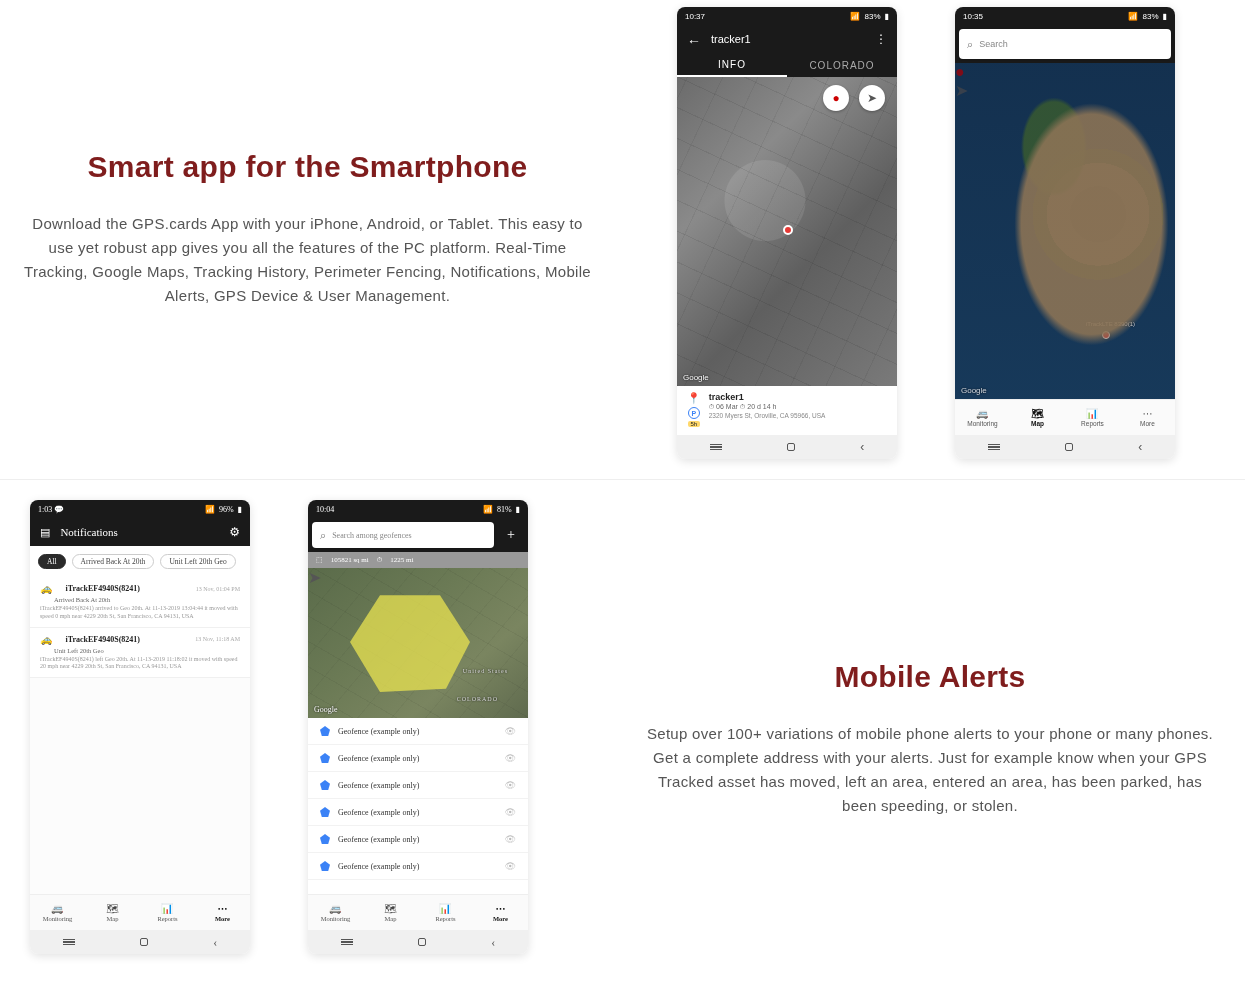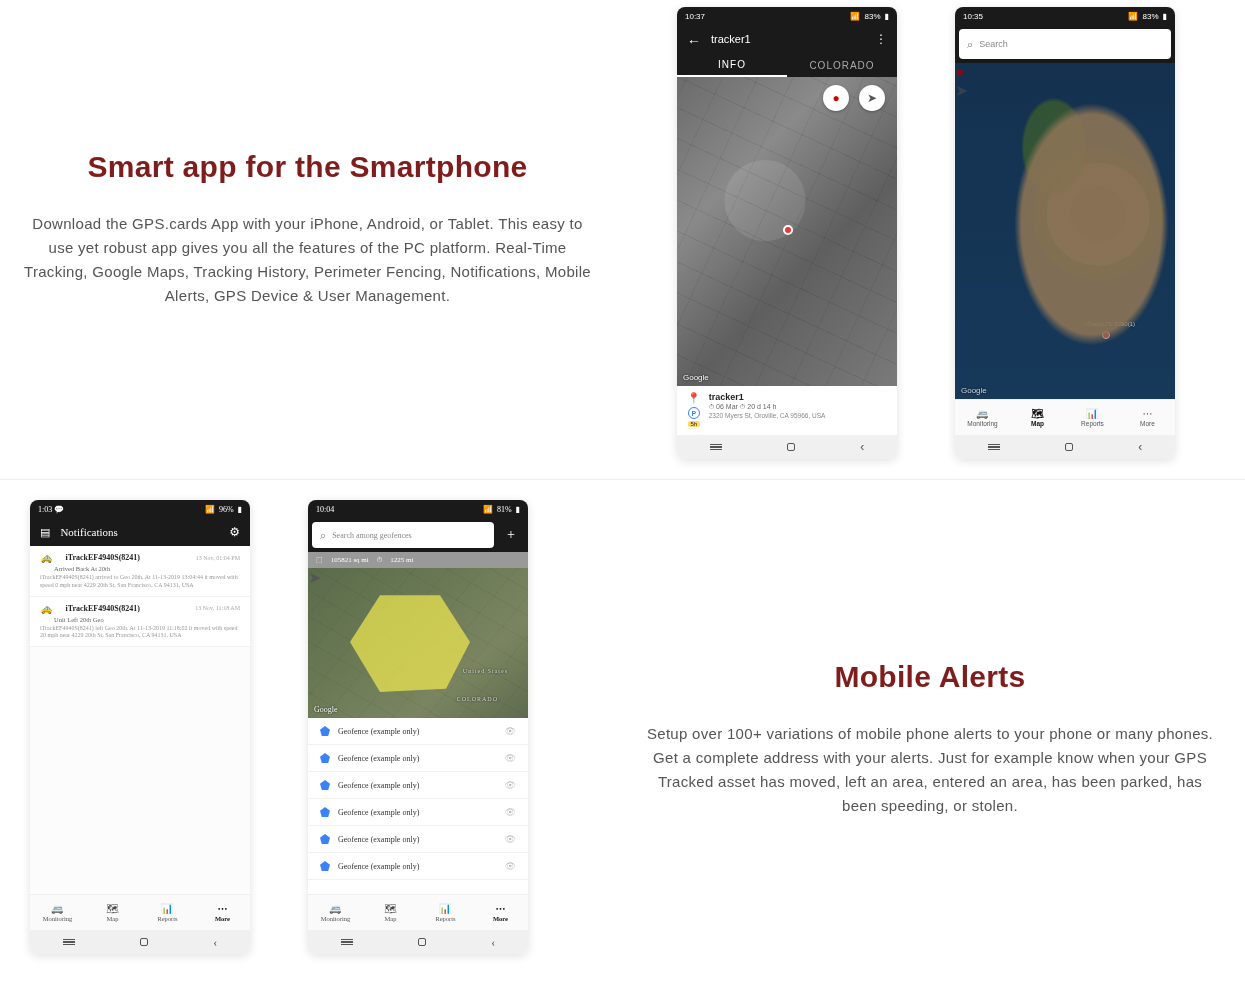--- a/index.html
+++ b/index.html
@@ -238,20 +238,25 @@
           <span>📶</span>
           <span>96%</span>
           <span>▮</span>
         </span>
       </div>
       <div class="notif-hdr">
         <span>▤</span>
         <span>Notifications</span>
         <span class="gear">⚙</span>
       </div>
+      <div class="chips">
+        <span class="chip active">All</span>
+        <span class="chip">Arrived Back At 20th</span>
+        <span class="chip">Unit Left 20th Geo</span>
+      </div>
       <div class="notif-card">
         <div class="top">
           <span class="car-icon">🚕</span>
           <span class="title">iTrackEF4940S(8241)</span>
           <span class="ts">13 Nov, 01:04 PM</span>
         </div>
         <div class="sub">Arrived Back At 20th</div>
         <div class="body">iTrackEF4940S(8241) arrived to Geo 20th.   At 11-13-2019 13:04:44 it moved with speed 0 mph near 4229 20th St, San Francisco, CA 94131, USA</div>
       </div>
       <div class="notif-card">

